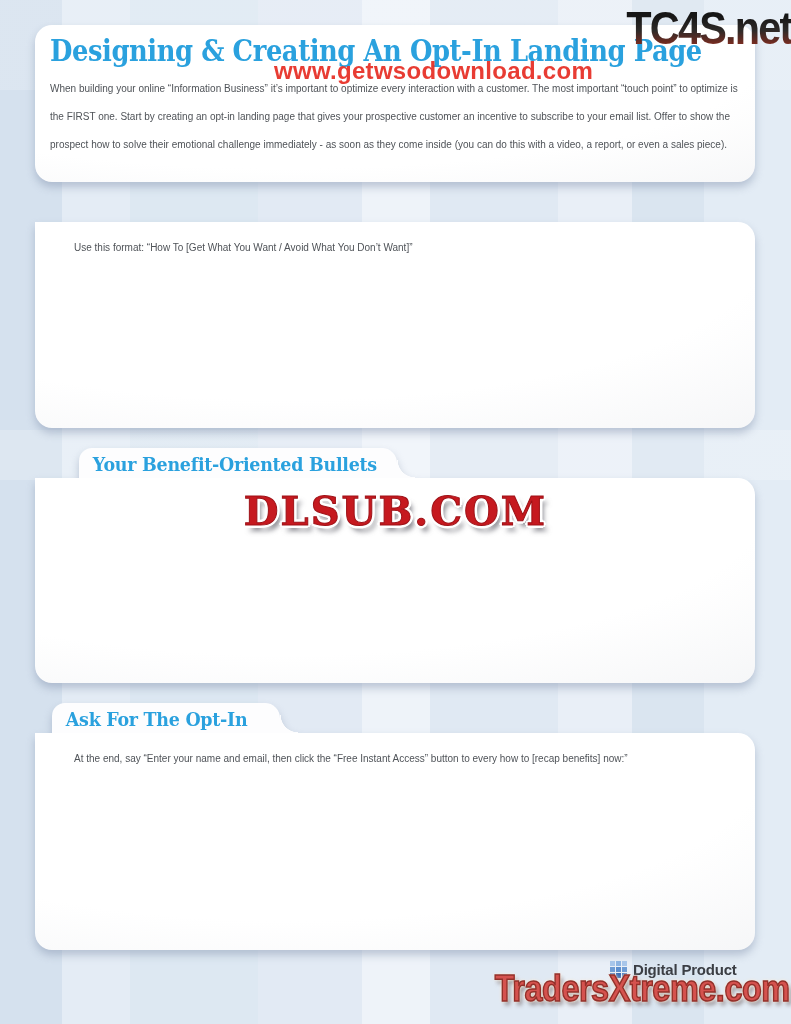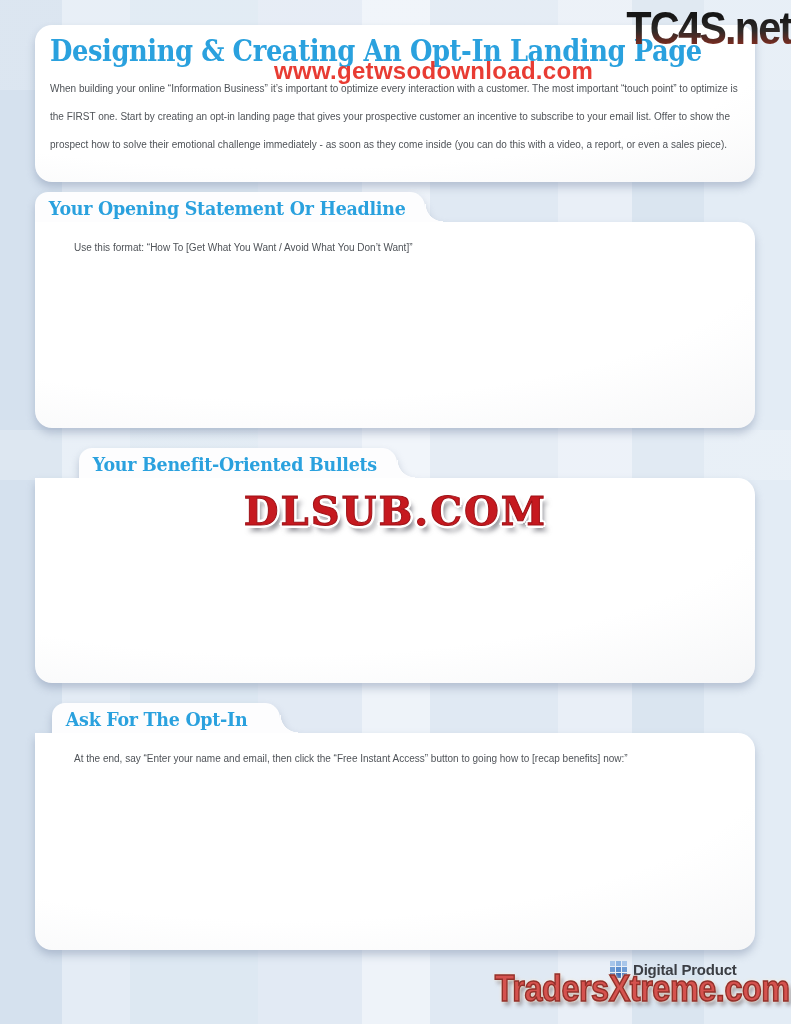--- a/index.html
+++ b/index.html
@@ -110,44 +110,41 @@
 <body>
 
 <div class="page">
 
   <div class="card intro-card">
     <h1 class="page-title">Designing &amp; Creating An Opt-In Landing Page</h1>
     <p class="body-text intro-text">When building your online “Information Business” it’s important to optimize every interaction with a customer. The most important “touch point” to optimize is the FIRST one. Start by creating an opt-in landing page that gives your prospective customer an incentive to subscribe to your email list. Offer to show the prospect how to solve their emotional challenge immediately - as soon as they come inside (you can do this with a video, a report, or even a sales piece).</p>
   </div>
 
   <section class="panel sec-2">
-    <div class="tab tab-2">
-      <h2>Your Opening Statement Or Headline</h2>
-    </div>
     <div class="panel-body">
       <p class="body-text">Use this format: “How To [Get What You Want / Avoid What You Don’t Want]”</p>
       <div class="writing-area"></div>
     </div>
   </section>
 
   <section class="panel sec-3">
     <div class="tab tab-3">
       <h2>Your Benefit-Oriented Bullets</h2>
     </div>
     <div class="panel-body">
       <div class="writing-area"></div>
     </div>
   </section>
 
   <section class="panel sec-4">
     <div class="tab tab-4">
       <h2>Ask For The Opt-In</h2>
     </div>
     <div class="panel-body">
-      <p class="body-text">At the end, say “Enter your name and email, then click the “Free Instant Access” button to going how to [recap benefits] now:”</p>
+      <p class="body-text">At the end, say “Enter your name and email, then click the “Free Instant Access” button to every how to [recap benefits] now:”</p>
       <div class="writing-area"></div>
     </div>
   </section>
 
   <div class="wm-tc4s">TC4S.net</div>
   <div class="wm-getwso">www.getwsodownload.com</div>
   <div class="wm-dlsub">DLSUB.COM</div>
 
   <div class="footer-brand">
     <svg class="grid-icon" width="17" height="17" viewBox="0 0 17 17" xmlns="http://www.w3.org/2000/svg">

